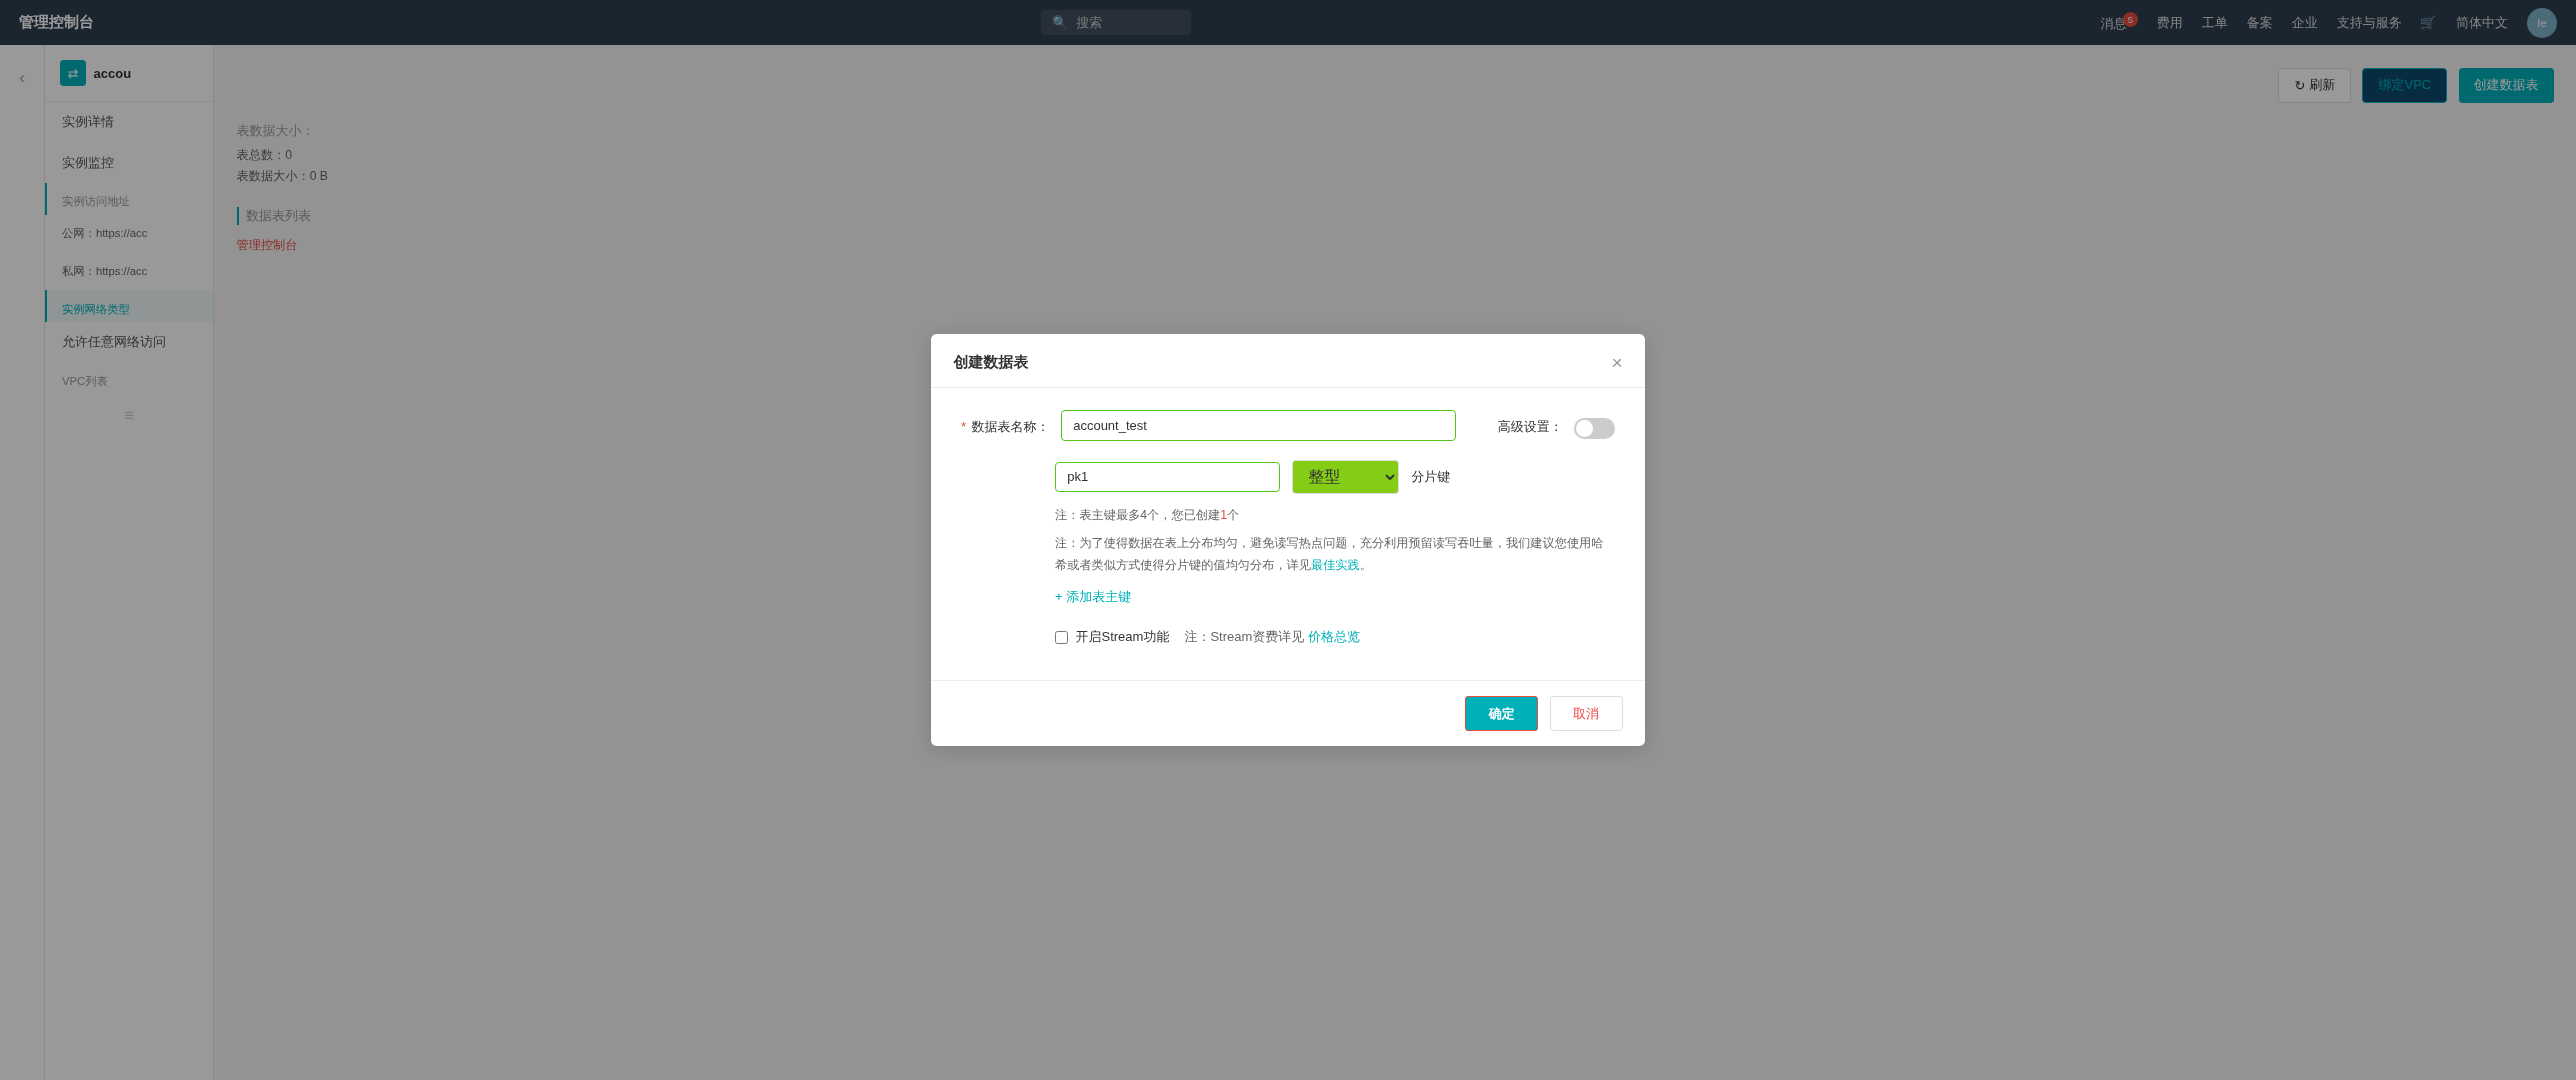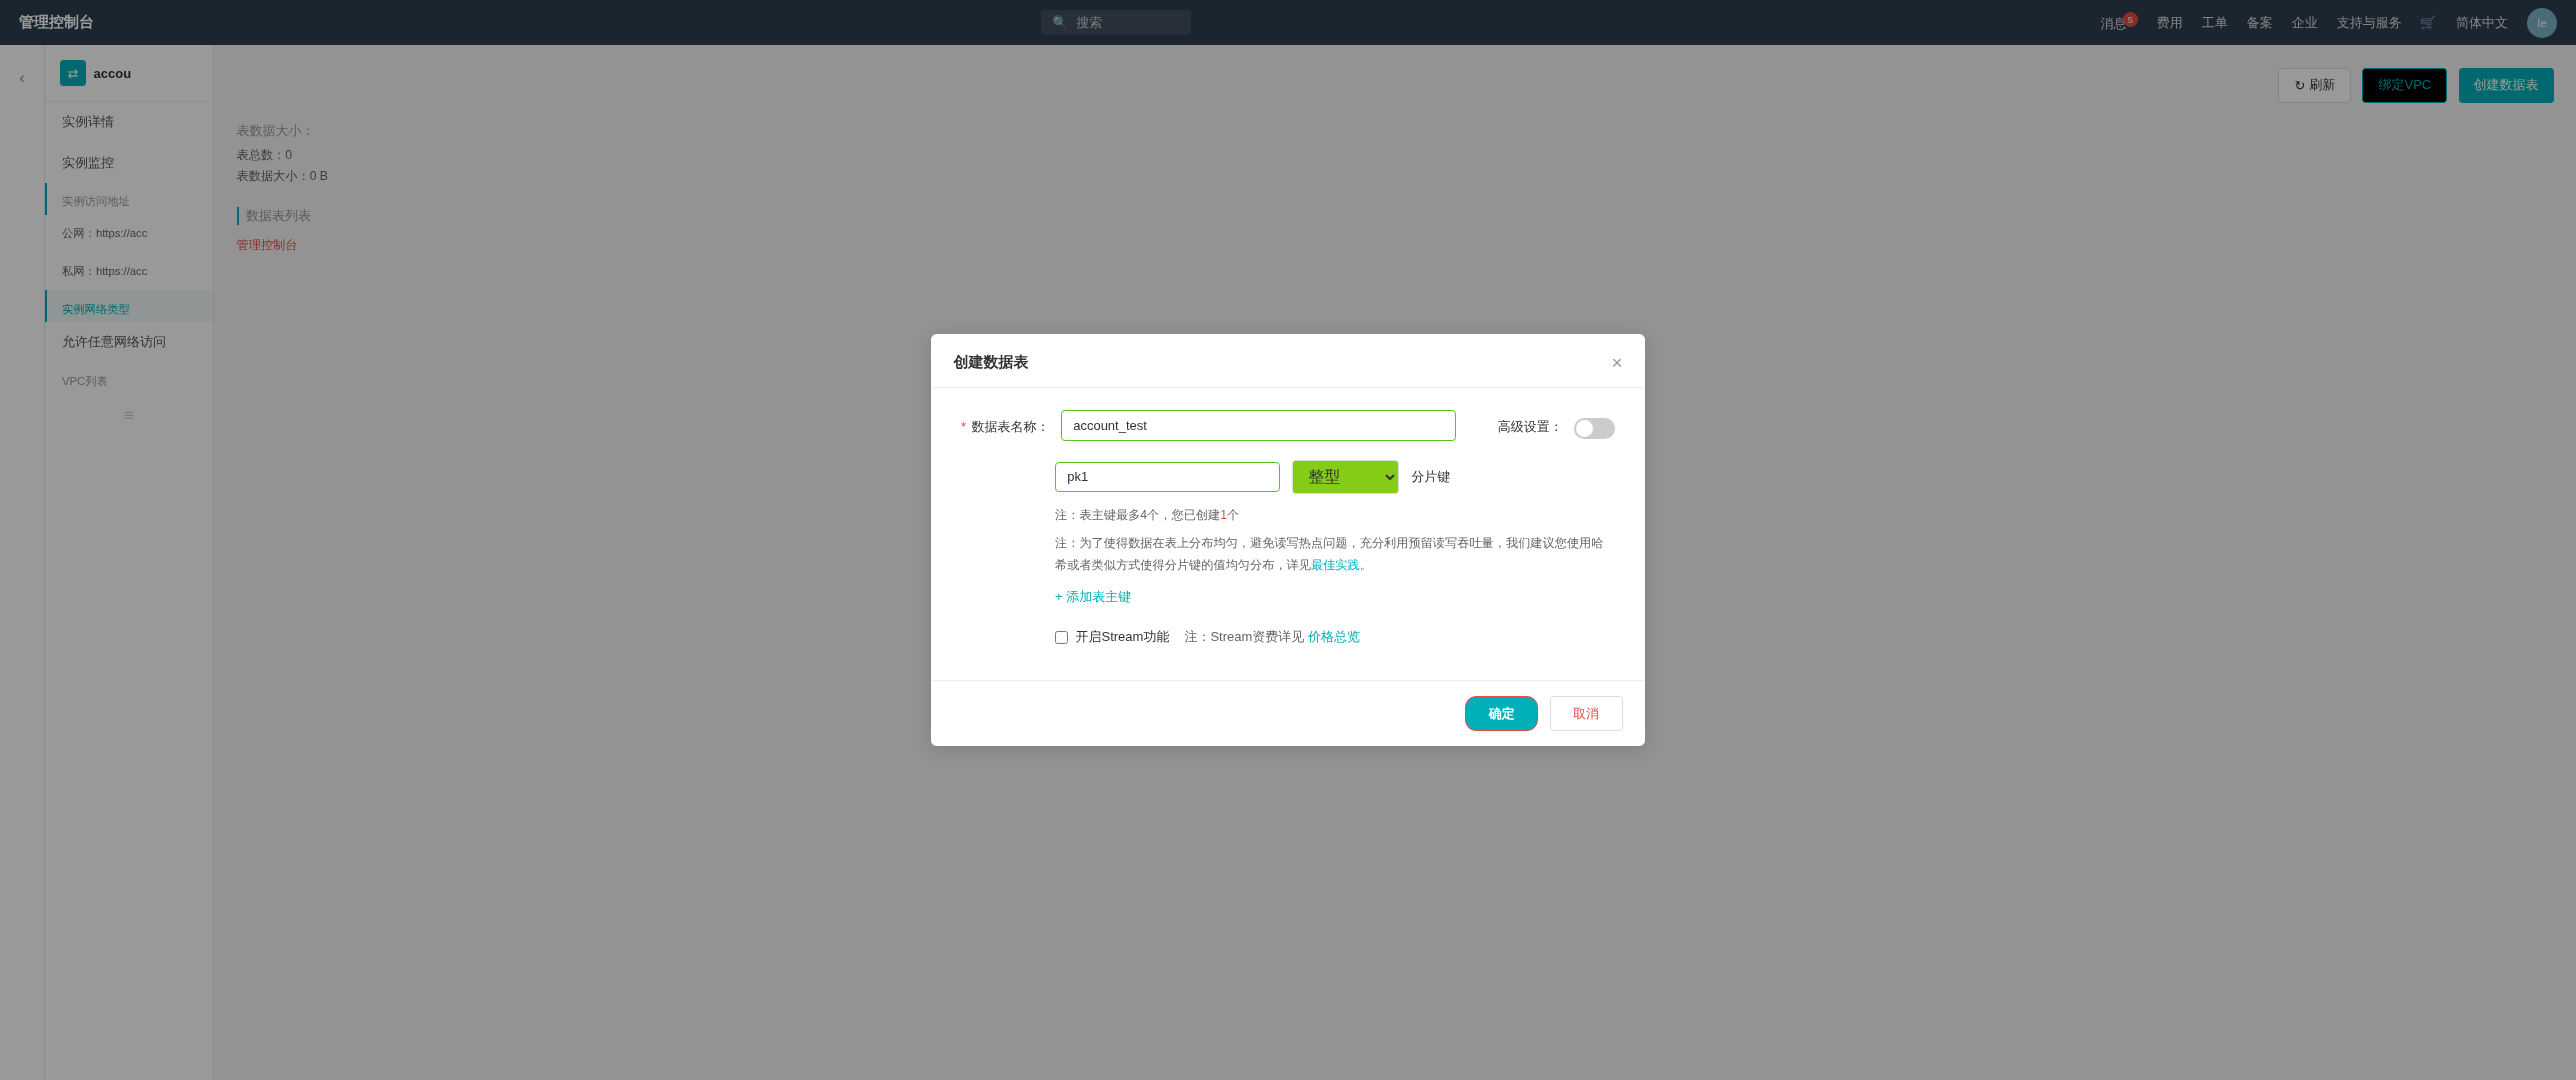--- a/index.html
+++ b/index.html
@@ -181,21 +181,21 @@
       border: none;
     }
     .btn-refresh {
       display: flex;
       align-items: center;
       gap: 3.8px;
     }
     .btn-bind-vpc {
       border: 0.9px solid #00b0b9;
       color: #00b0b9;
-      background: #000000;
+      background: #0c4a6e;
     }
 
     
     .info-section { margin-bottom: 15px; }
     .stats-title { color: #999; font-size: 13px; margin-bottom: 7.5px; }
     .stats-row { font-size: 12.2px; color: #666; margin-bottom: 3.8px; }
 
     
     .tables-section { margin-top: 22.5px; }
     .tables-section-title { color: #999; font-size: 13px; border-left: 2.8px solid #00b0b9; padding-left: 7.5px; margin-bottom: 11.3px; }
@@ -389,21 +389,21 @@
       border-top: 0.9px solid #eee;
       display: flex;
       justify-content: flex-end;
       gap: 11.3px;
     }
     .btn-confirm {
       padding: 7.5px 22.5px;
       background: #00b0b9;
       color: #fff;
       border: 1.9px solid #e74c3c;
-      border-radius: 11px;
+      border-radius: 3px;
       font-size: 13px;
       cursor: pointer;
       font-weight: bold;
     }
     .btn-cancel {
       padding: 7.5px 22.5px;
       background: #fff;
       color: #ef4444;
       border: 0.9px solid #ddd;
       border-radius: 3.8px;

